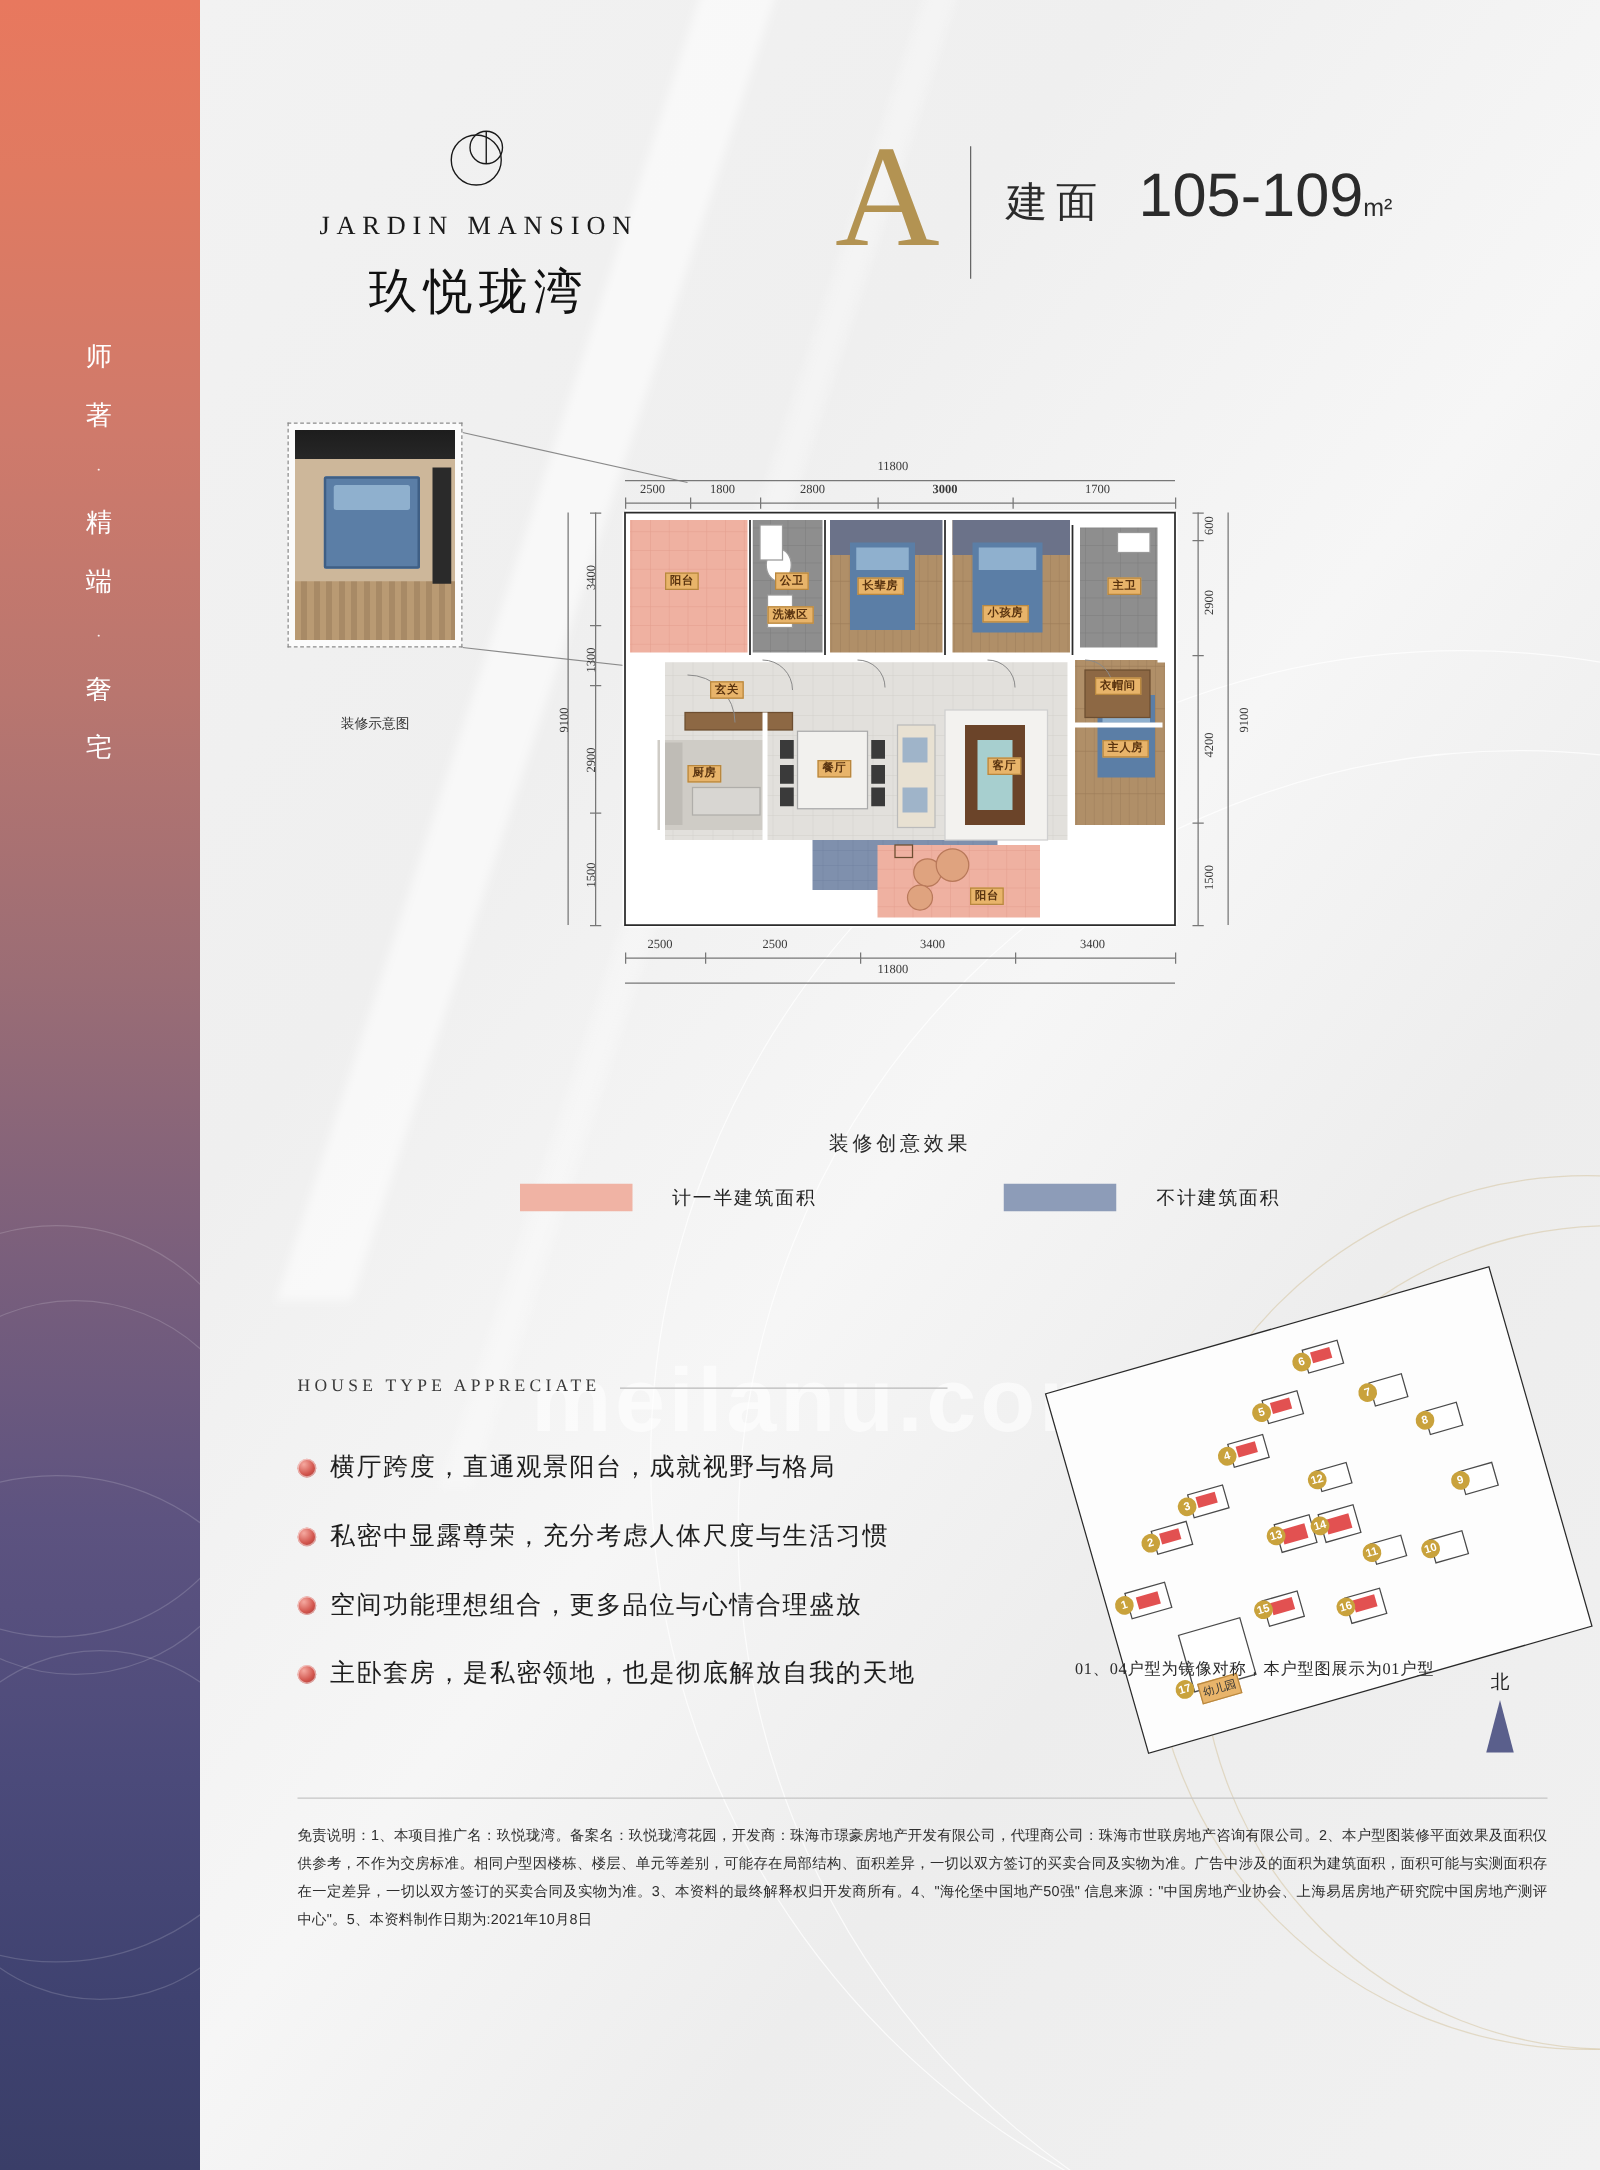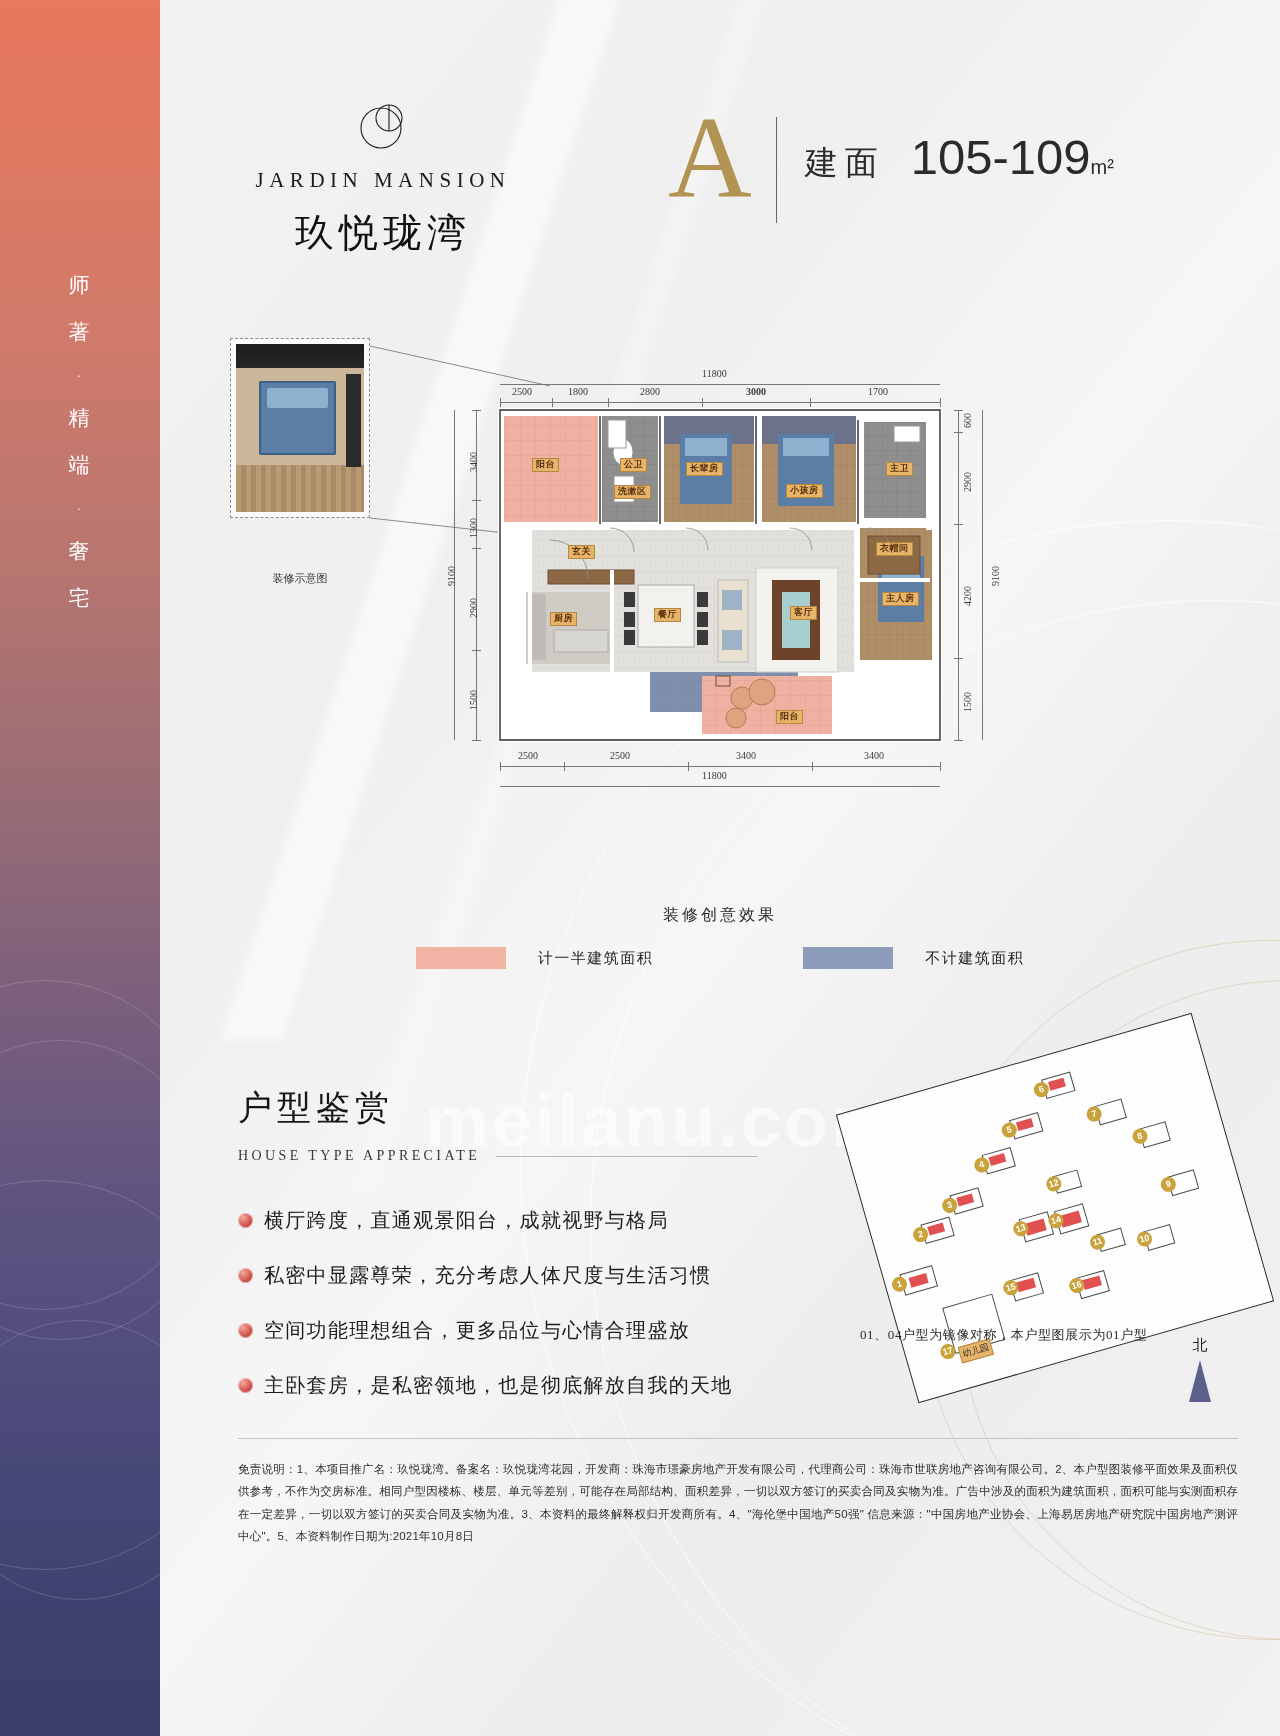--- a/index.html
+++ b/index.html
@@ -515,21 +515,20 @@
         <div class="lg-tx">计一半建筑面积</div>
       </div>
       <div class="lg-item">
         <div class="lg-sw" style="background:#8d9cb8;"></div>
         <div class="lg-tx">不计建筑面积</div>
       </div>
     </div>
   </div>
 
   <div id="appr">
-    <div id="appr-title">户型鉴赏</div>
     <div id="appr-sub-wrap">
       <div id="appr-sub">HOUSE TYPE APPRECIATE</div>
       <div id="appr-rule"></div>
     </div>
     <div id="appr-list">
       <div class="appr-li">
         <div class="appr-bullet"></div>
         <div class="appr-tx">横厅跨度，直通观景阳台，成就视野与格局</div>
       </div>
       <div class="appr-li">

